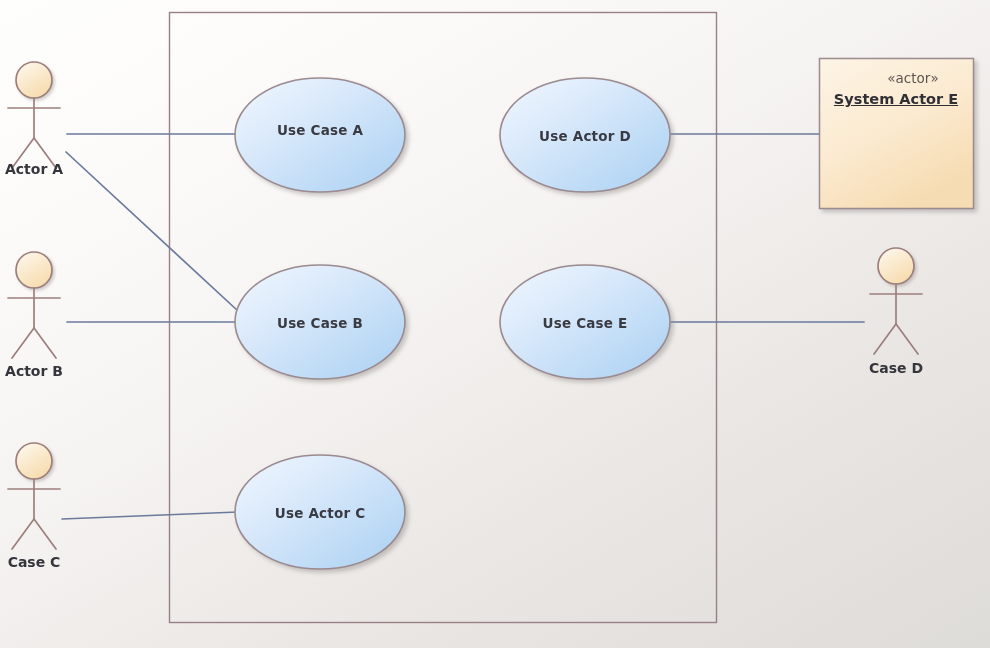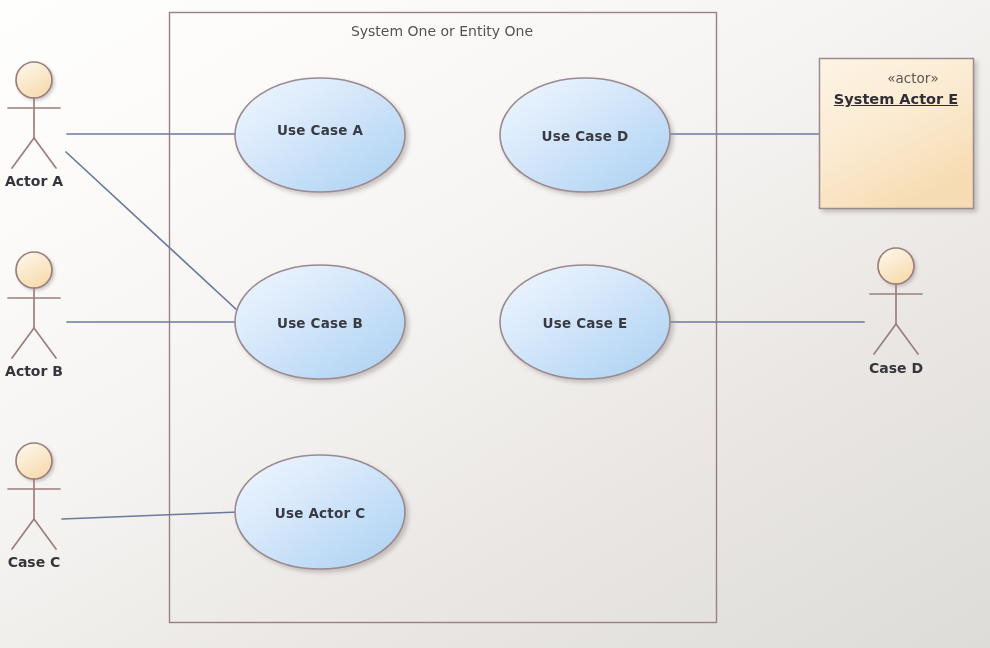--- a/index.html
+++ b/index.html
@@ -141,29 +141,28 @@
         <circle cx="896" cy="266" r="18" fill="url(#gHead)" stroke="#9c7f7c" stroke-width="1.7" filter="url(#tinyShadow)"></circle>
         <line x1="896" y1="284" x2="896" y2="324"></line>
         <line x1="870" y1="294" x2="922" y2="294"></line>
         <line x1="896" y1="324" x2="874" y2="354"></line>
         <line x1="896" y1="324" x2="918" y2="354"></line>
       </g>
 
     </g>
   </svg>
 
-  <div class="lbl sys-title" style="left:442px; top:23px;">System One or Entity One</div>
 
   <div class="lbl uc-label" style="left:320px; top:130px;">Use Case A</div>
   <div class="lbl uc-label" style="left:320px; top:323px;">Use Case B</div>
   <div class="lbl uc-label" style="left:320px; top:513px;">Use Actor C</div>
-  <div class="lbl uc-label" style="left:585px; top:136px;">Use Case D</div>
+  <div class="lbl uc-label" style="left:585px; top:136px;">Use Actor D</div>
   <div class="lbl uc-label" style="left:585px; top:323px;">Use Case E</div>
 
-  <div class="lbl actor-label" style="left:34px; top:173px;">Actor A</div>
+  <div class="lbl actor-label" style="left:34px; top:161px;">Actor A</div>
   <div class="lbl actor-label" style="left:34px; top:363px;">Actor B</div>
   <div class="lbl actor-label" style="left:34px; top:554px;">Case C</div>
   <div class="lbl actor-label" style="left:896px; top:360px;">Case D</div>
 
   <div class="lbl stereo" style="left:896px; top:70px;">«actor»</div>
   <div class="lbl sysactor-name" style="left:896px; top:91px;text-decoration:underline;">System Actor E</div>
 
 </div>
 
 </body></html>

